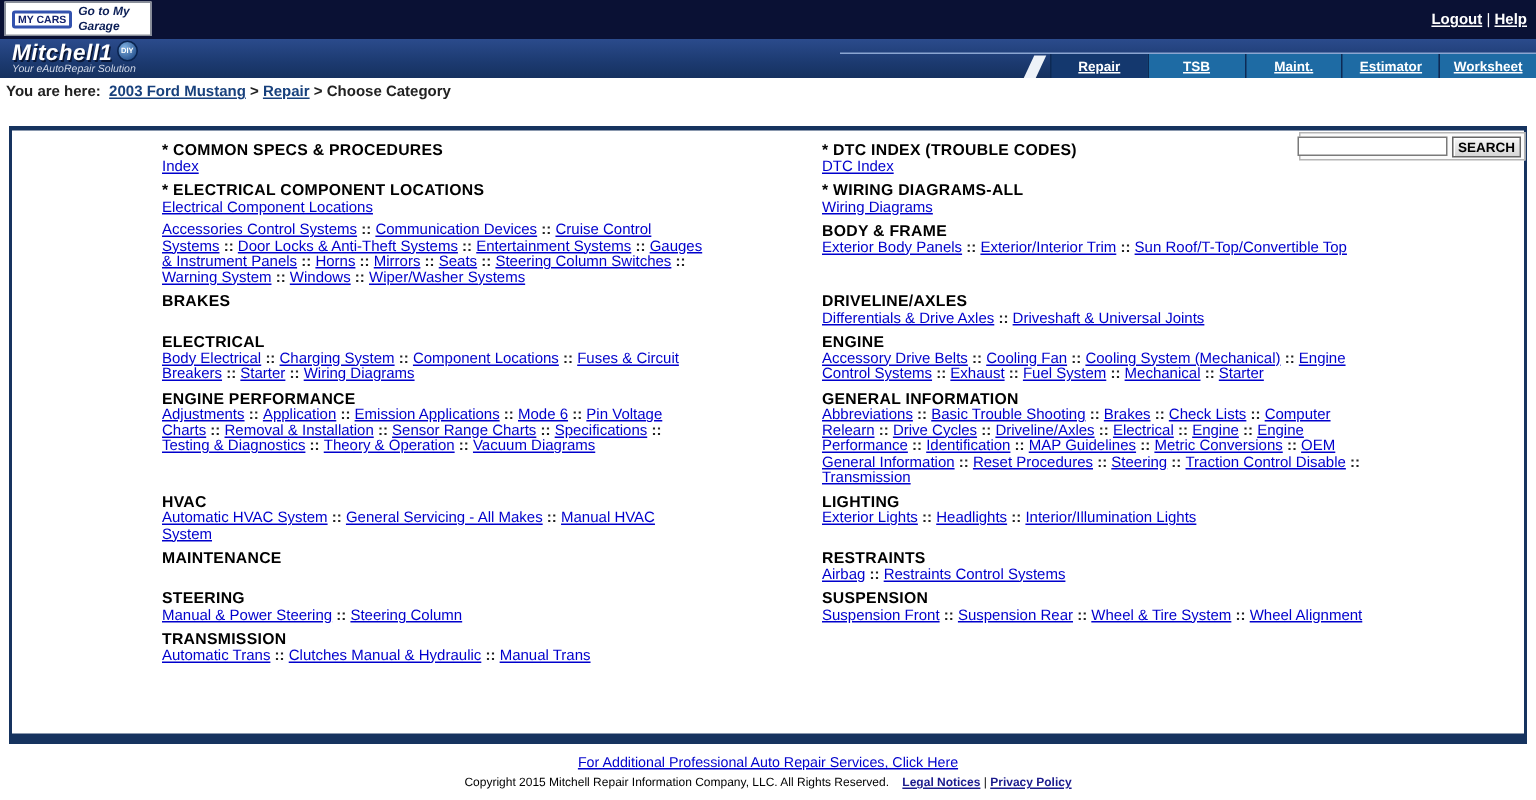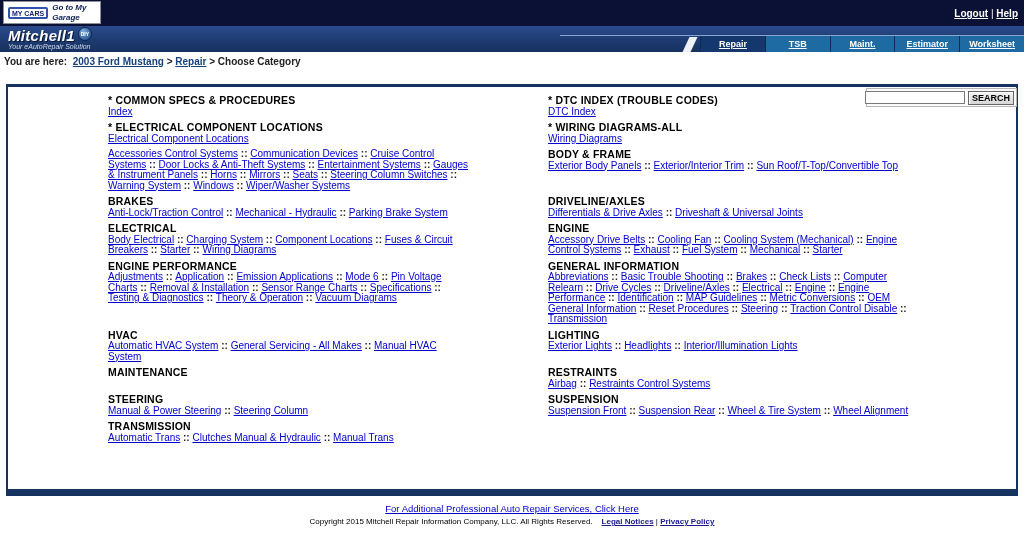--- a/index.html
+++ b/index.html
@@ -151,21 +151,20 @@
       </div>
       <div class="section">
         <div class="sec-links"><a>Accessories Control Systems</a><span class="sep"> :: </span><a>Communication Devices</a><span class="sep"> :: </span><a>Cruise Control Systems</a><span class="sep"> :: </span><a>Door Locks &amp; Anti-Theft Systems</a><span class="sep"> :: </span><a>Entertainment Systems</a><span class="sep"> :: </span><a>Gauges &amp; Instrument Panels</a><span class="sep"> :: </span><a>Horns</a><span class="sep"> :: </span><a>Mirrors</a><span class="sep"> :: </span><a>Seats</a><span class="sep"> :: </span><a>Steering Column Switches</a><span class="sep"> :: </span><a>Warning System</a><span class="sep"> :: </span><a>Windows</a><span class="sep"> :: </span><a>Wiper/Washer Systems</a></div>
       </div>
       <div class="section">
         <div class="sec-title">BODY &amp; FRAME</div>
         <div class="sec-links"><a>Exterior Body Panels</a><span class="sep"> :: </span><a>Exterior/Interior Trim</a><span class="sep"> :: </span><a>Sun Roof/T-Top/Convertible Top</a></div>
       </div>
       <div class="section">
         <div class="sec-title">BRAKES</div>
-        <div class="sec-links"><a>Anti-Lock/Traction Control</a><span class="sep"> :: </span><a>Mechanical - Hydraulic</a><span class="sep"> :: </span><a>Parking Brake System</a></div>
       </div>
       <div class="section">
         <div class="sec-title">DRIVELINE/AXLES</div>
         <div class="sec-links"><a>Differentials &amp; Drive Axles</a><span class="sep"> :: </span><a>Driveshaft &amp; Universal Joints</a></div>
       </div>
       <div class="section">
         <div class="sec-title">ELECTRICAL</div>
         <div class="sec-links"><a>Body Electrical</a><span class="sep"> :: </span><a>Charging System</a><span class="sep"> :: </span><a>Component Locations</a><span class="sep"> :: </span><a>Fuses &amp; Circuit Breakers</a><span class="sep"> :: </span><a>Starter</a><span class="sep"> :: </span><a>Wiring Diagrams</a></div>
       </div>
       <div class="section">

